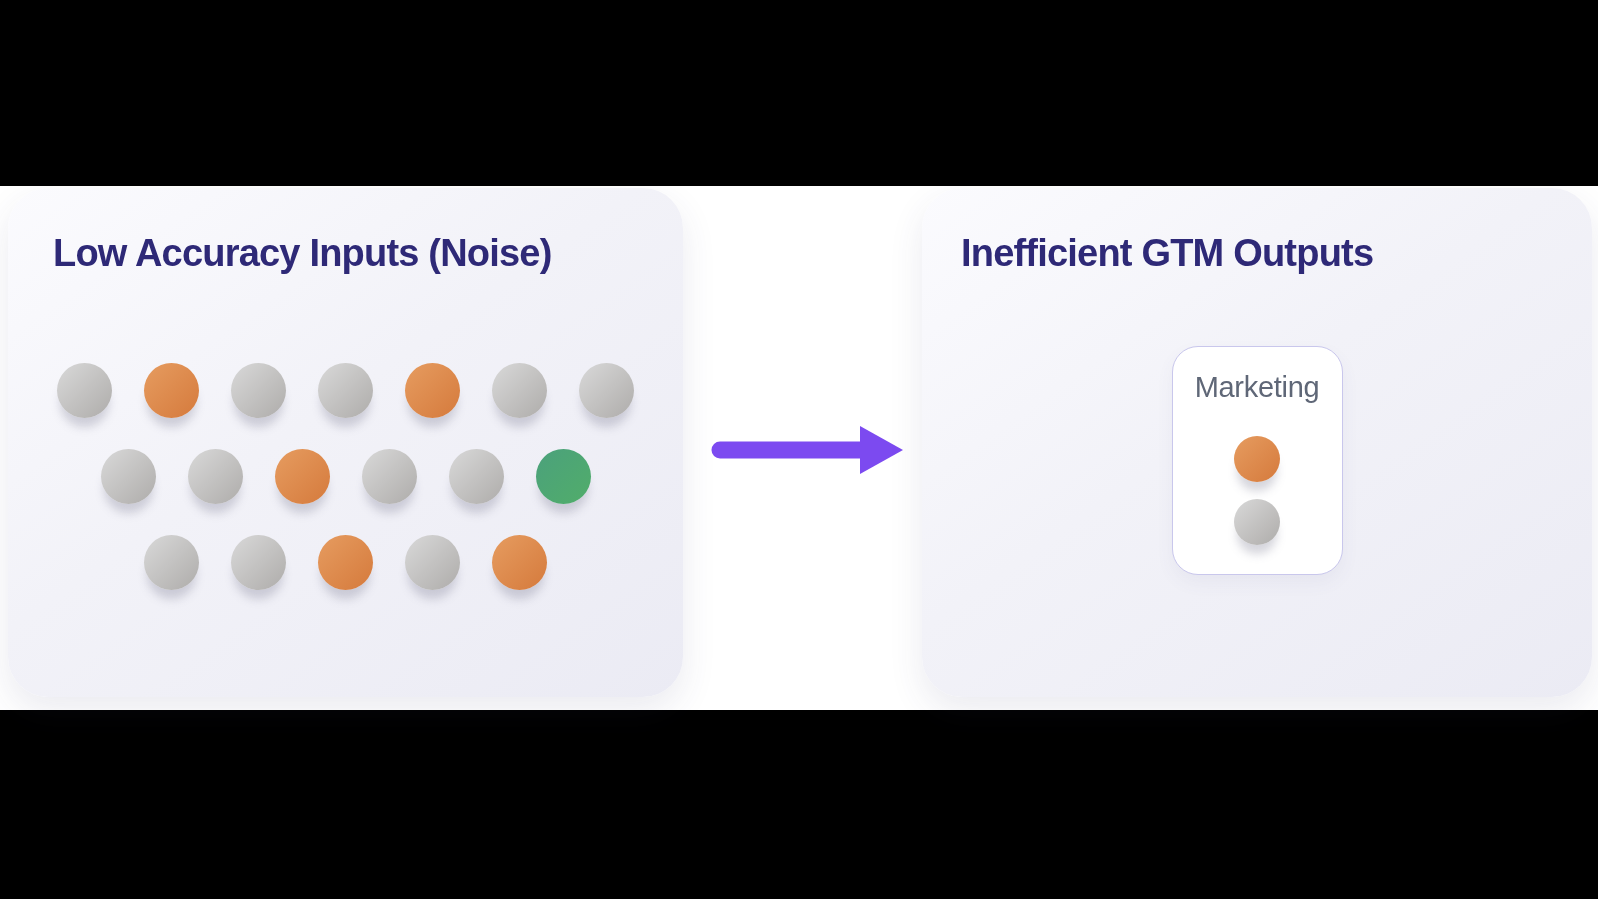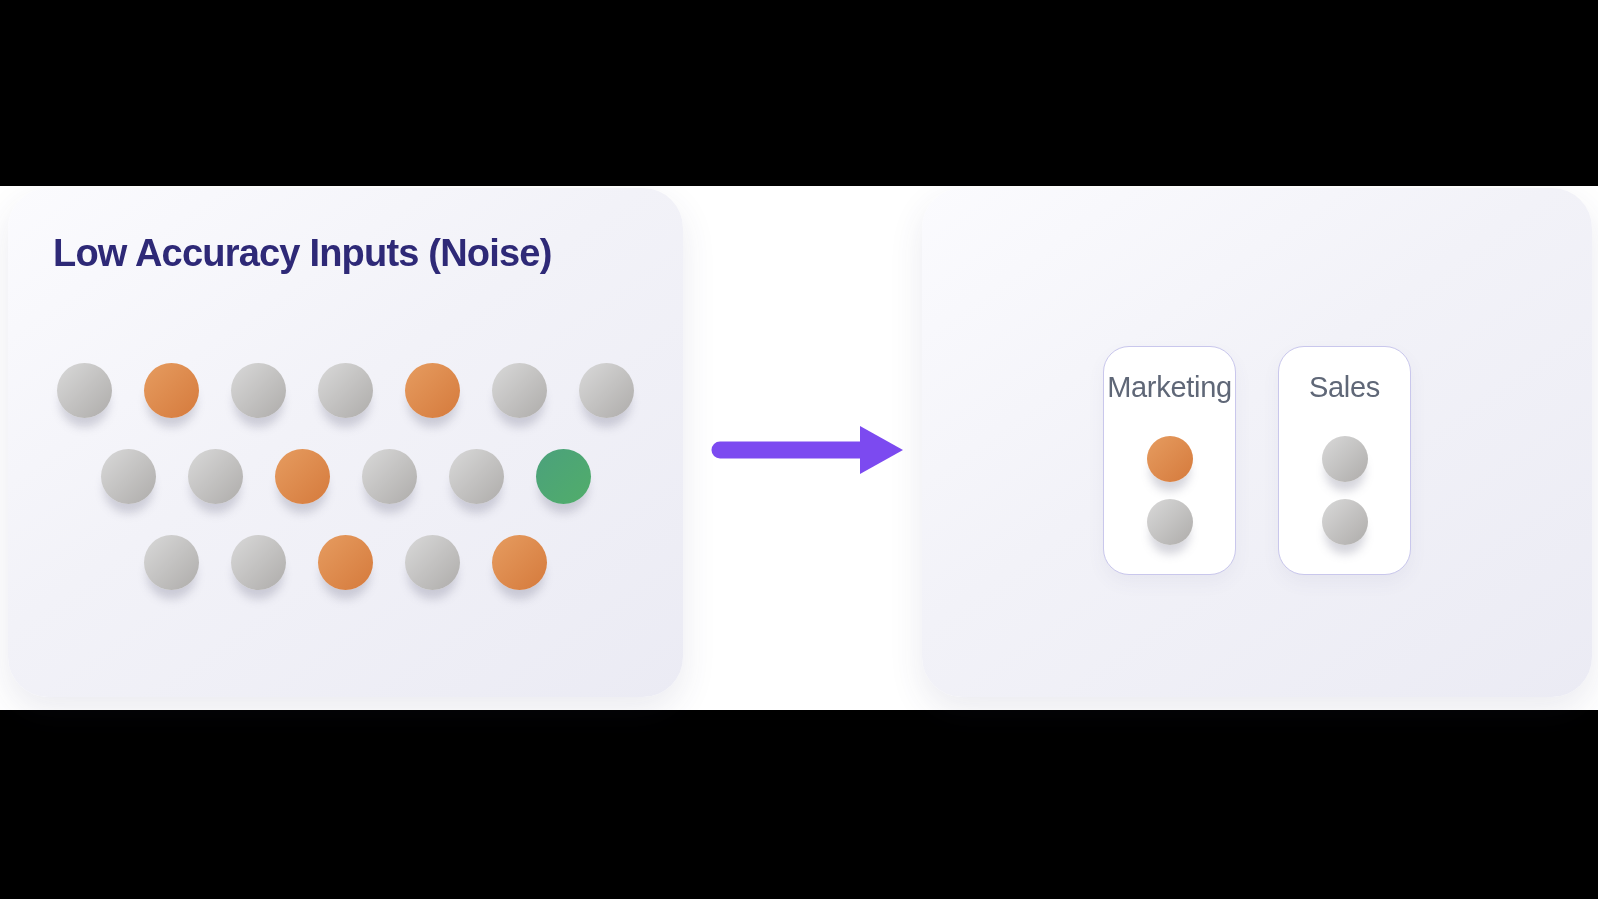--- a/index.html
+++ b/index.html
@@ -90,21 +90,21 @@
   .cards {
     position: absolute;
     top: 158px;
     left: 0;
     right: 0;
     display: flex;
     justify-content: center;
     gap: 42px;
   }
   .gtm-card {
-    width: 133px;
+    width: 171px;
     height: 229px;
     box-sizing: border-box;
     background: #fff;
     border: 1.5px solid var(--card-border, #c9c7ec);
     border-radius: 26px;
     display: flex;
     flex-direction: column;
     align-items: center;
     box-shadow: 0 8px 18px rgba(80,80,130,0.06);
   }
@@ -161,31 +161,25 @@
   </div>
 
   <div class="arrow-wrap">
     <svg width="210" height="64" viewBox="0 0 210 64">
       <line x1="22" y1="32" x2="164" y2="32" stroke="var(--arrow, #7c4af0)" stroke-width="17" stroke-linecap="round"></line>
       <polygon points="162,8 162,56 205,32" fill="var(--arrow, #7c4af0)"></polygon>
     </svg>
   </div>
 
   <div class="panel right">
+    <div class="panel-title">Inefficient GTM Outputs</div>
     <div class="cards">
         <div class="gtm-card">
           <div class="card-label">Marketing</div>
           <div class="card-dots">
             <div class="dot dot-sm orange"></div>
-            <div class="dot dot-sm gray"></div>
-          </div>
-        </div>
-        <div class="gtm-card">
-          <div class="card-label">Sales</div>
-          <div class="card-dots">
-            <div class="dot dot-sm gray"></div>
             <div class="dot dot-sm gray"></div>
           </div>
         </div>
       </div>
   </div>
 
 </div>
 
 </body></html>

